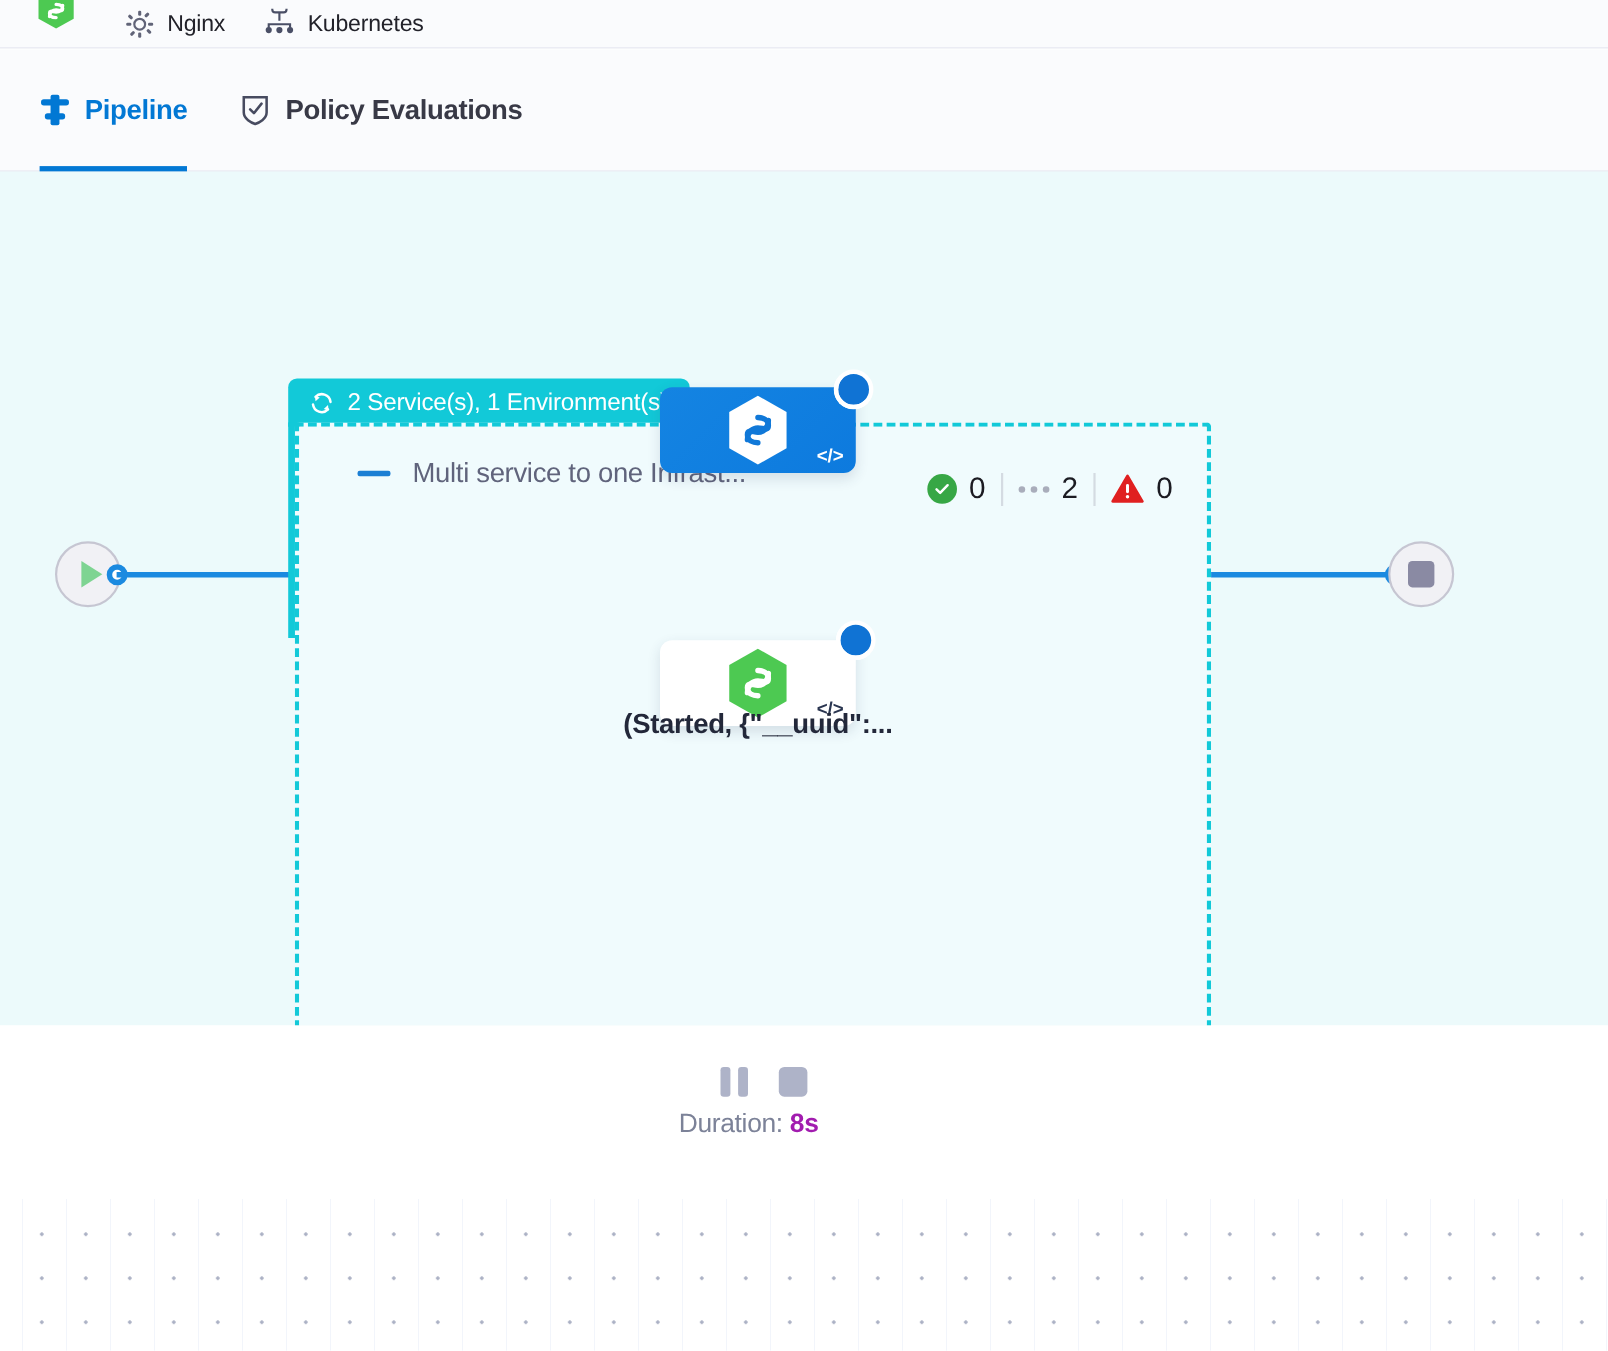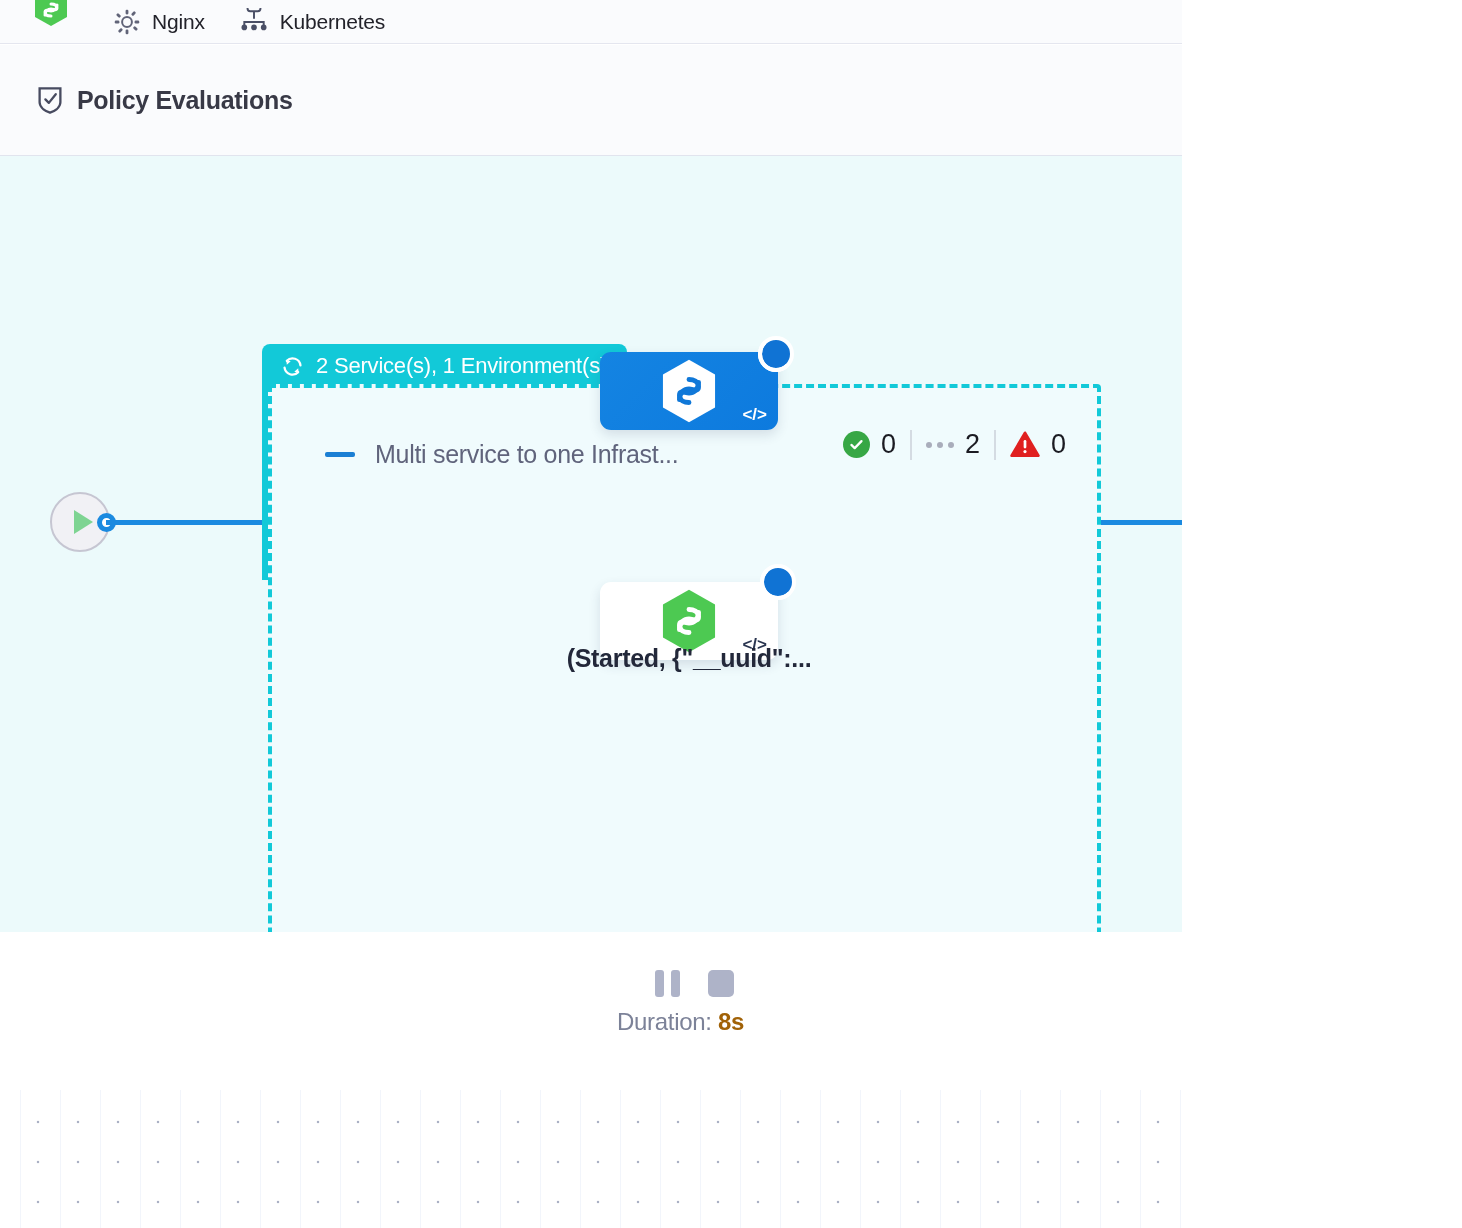--- a/index.html
+++ b/index.html
@@ -2,21 +2,21 @@
 <html><head>
 <meta charset="utf-8">
 <style>
   html, body {
     margin: 0; padding: 0;
     width: 1462px; height: 1228px;
     background: #ffffff;
     font-family: "Liberation Sans", sans-serif;
     overflow: hidden;
   }
-  #app { position: relative; width: 1182px; height: 1228px; overflow: hidden; }
+  #app { position: relative; width: 1462px; height: 1228px; overflow: hidden; }
 
   
   .topbar {
     position: absolute; left: 0; top: 0; width: 1462px; height: 44px;
     background: #fafbfd;
     border-bottom: 1px solid #e4e6ef;
     display: flex; align-items: center; padding-left: 34px; box-sizing: border-box;
     gap: 34px;
   }
   .crumb { display: flex; align-items: center; gap: 11px; }
@@ -127,21 +127,21 @@
     box-sizing: border-box;
   }
   .f-title { position: absolute; left: 34px; top: 32px; font-size: 27px; font-weight: bold; color: #16161d; letter-spacing: -0.4px; }
   .f-sub { position: absolute; left: 34px; top: 78px; font-size: 24px; color: #16161d; letter-spacing: -0.3px; }
   .f-sub .muted { color: #7c8298; }
   .controls { position: absolute; left: 655px; top: 970px; display: flex; gap: 28px; align-items: center; }
   .pause-ico { display: flex; gap: 7px; }
   .pause-ico i { width: 9px; height: 27px; background: #aeb3c8; border-radius: 3px; display: block; }
   .stop-ico { width: 26px; height: 27px; background: #aeb3c8; border-radius: 5px; }
   .duration { position: absolute; left: 617px; top: 1008px; font-size: 24px; color: #7c8298; letter-spacing: -0.3px; }
-  .duration b { color: #a16207; font-weight: bold; }
+  .duration b { color: #a21caf; font-weight: bold; }
 
   
   .dotgrid {
     position: absolute; left: 0; top: 1090px; width: 1462px; height: 138px;
     background-color: #ffffff;
     background-image:
       linear-gradient(to right, #f2f5fb 1px, transparent 1px),
       radial-gradient(circle, #aab0c4 1.4px, transparent 1.6px);
     background-size: 40px 40px, 40px 40px;
     background-position: 20px 0, 18px 12px;
@@ -186,20 +186,28 @@
         <circle cx="4" cy="18" r="2.6" fill="#4a4f66"></circle>
         <circle cx="13" cy="18" r="2.6" fill="#4a4f66"></circle>
         <circle cx="22" cy="18" r="2.6" fill="#4a4f66"></circle>
       </svg>
       <span class="crumb-label">Kubernetes</span>
     </div>
   </div>
 
   <div class="tabs">
 
+    <div class="tab active">
+      <svg width="28" height="30" viewBox="0 0 24 26">
+        <rect x="8.5" y="1" width="7" height="24" rx="1.6" fill="#0278d4"></rect>
+        <rect x="1" y="4.5" width="22" height="5" rx="2.2" fill="#0278d4"></rect>
+        <rect x="4" y="15.5" width="16" height="5" rx="2.2" fill="#0278d4"></rect>
+      </svg>
+      <span class="tab-label">Pipeline</span>
+    </div>
 
 
     <div class="tab">
       <svg width="28" height="30" viewBox="0 0 24 26">
         <path d="M3 3 h18 v12 c0 5 -6 8 -9 9 c-3 -1 -9 -4 -9 -9 Z" fill="none" stroke="#474b60" stroke-width="2"></path>
         <path d="M8 12.5 L11 15.5 L17 8" fill="none" stroke="#474b60" stroke-width="2" stroke-linecap="round" stroke-linejoin="round"></path>
       </svg>
       <span class="tab-label">Policy Evaluations</span>
     </div>
 
@@ -219,21 +227,21 @@
         <path d="M18 10 a7 7 0 0 0 -12 -4" fill="none" stroke="#ffffff" stroke-width="2" stroke-linecap="round"></path>
         <path d="M16 12.5 L16.5 16.8 L12.6 15.6 Z" fill="#ffffff"></path>
         <path d="M6 9.5 L5.5 5.2 L9.4 6.4 Z" fill="#ffffff"></path>
       </svg>
       <span>2 Service(s), 1 Environment(s)</span>
     </div>
     <div class="group-bar" style="left:262px; top:228px; width:11px; height:196px;"></div>
 
     <div class="group-box" style="left:268px; top:228px; width:833px; height:624px;"></div>
 
-    <div class="group-header" style="left:325px; top:284px;">
+    <div class="group-header" style="left:325px; top:260px;">
       <span class="collapse-dash"></span>
       <span class="group-title">Multi service to one Infrast...</span>
     </div>
 
     <div class="counters" style="left:843px; top:273px;">
       <div class="counter">
         <span class="ico-check">
           <svg width="17" height="17" viewBox="0 0 16 16">
               <path d="M3.2 8.4 L6.3 11.4 L12.7 4.8" fill="none" stroke="#ffffff" stroke-width="2.1" stroke-linecap="round" stroke-linejoin="round"></path>
             </svg>

